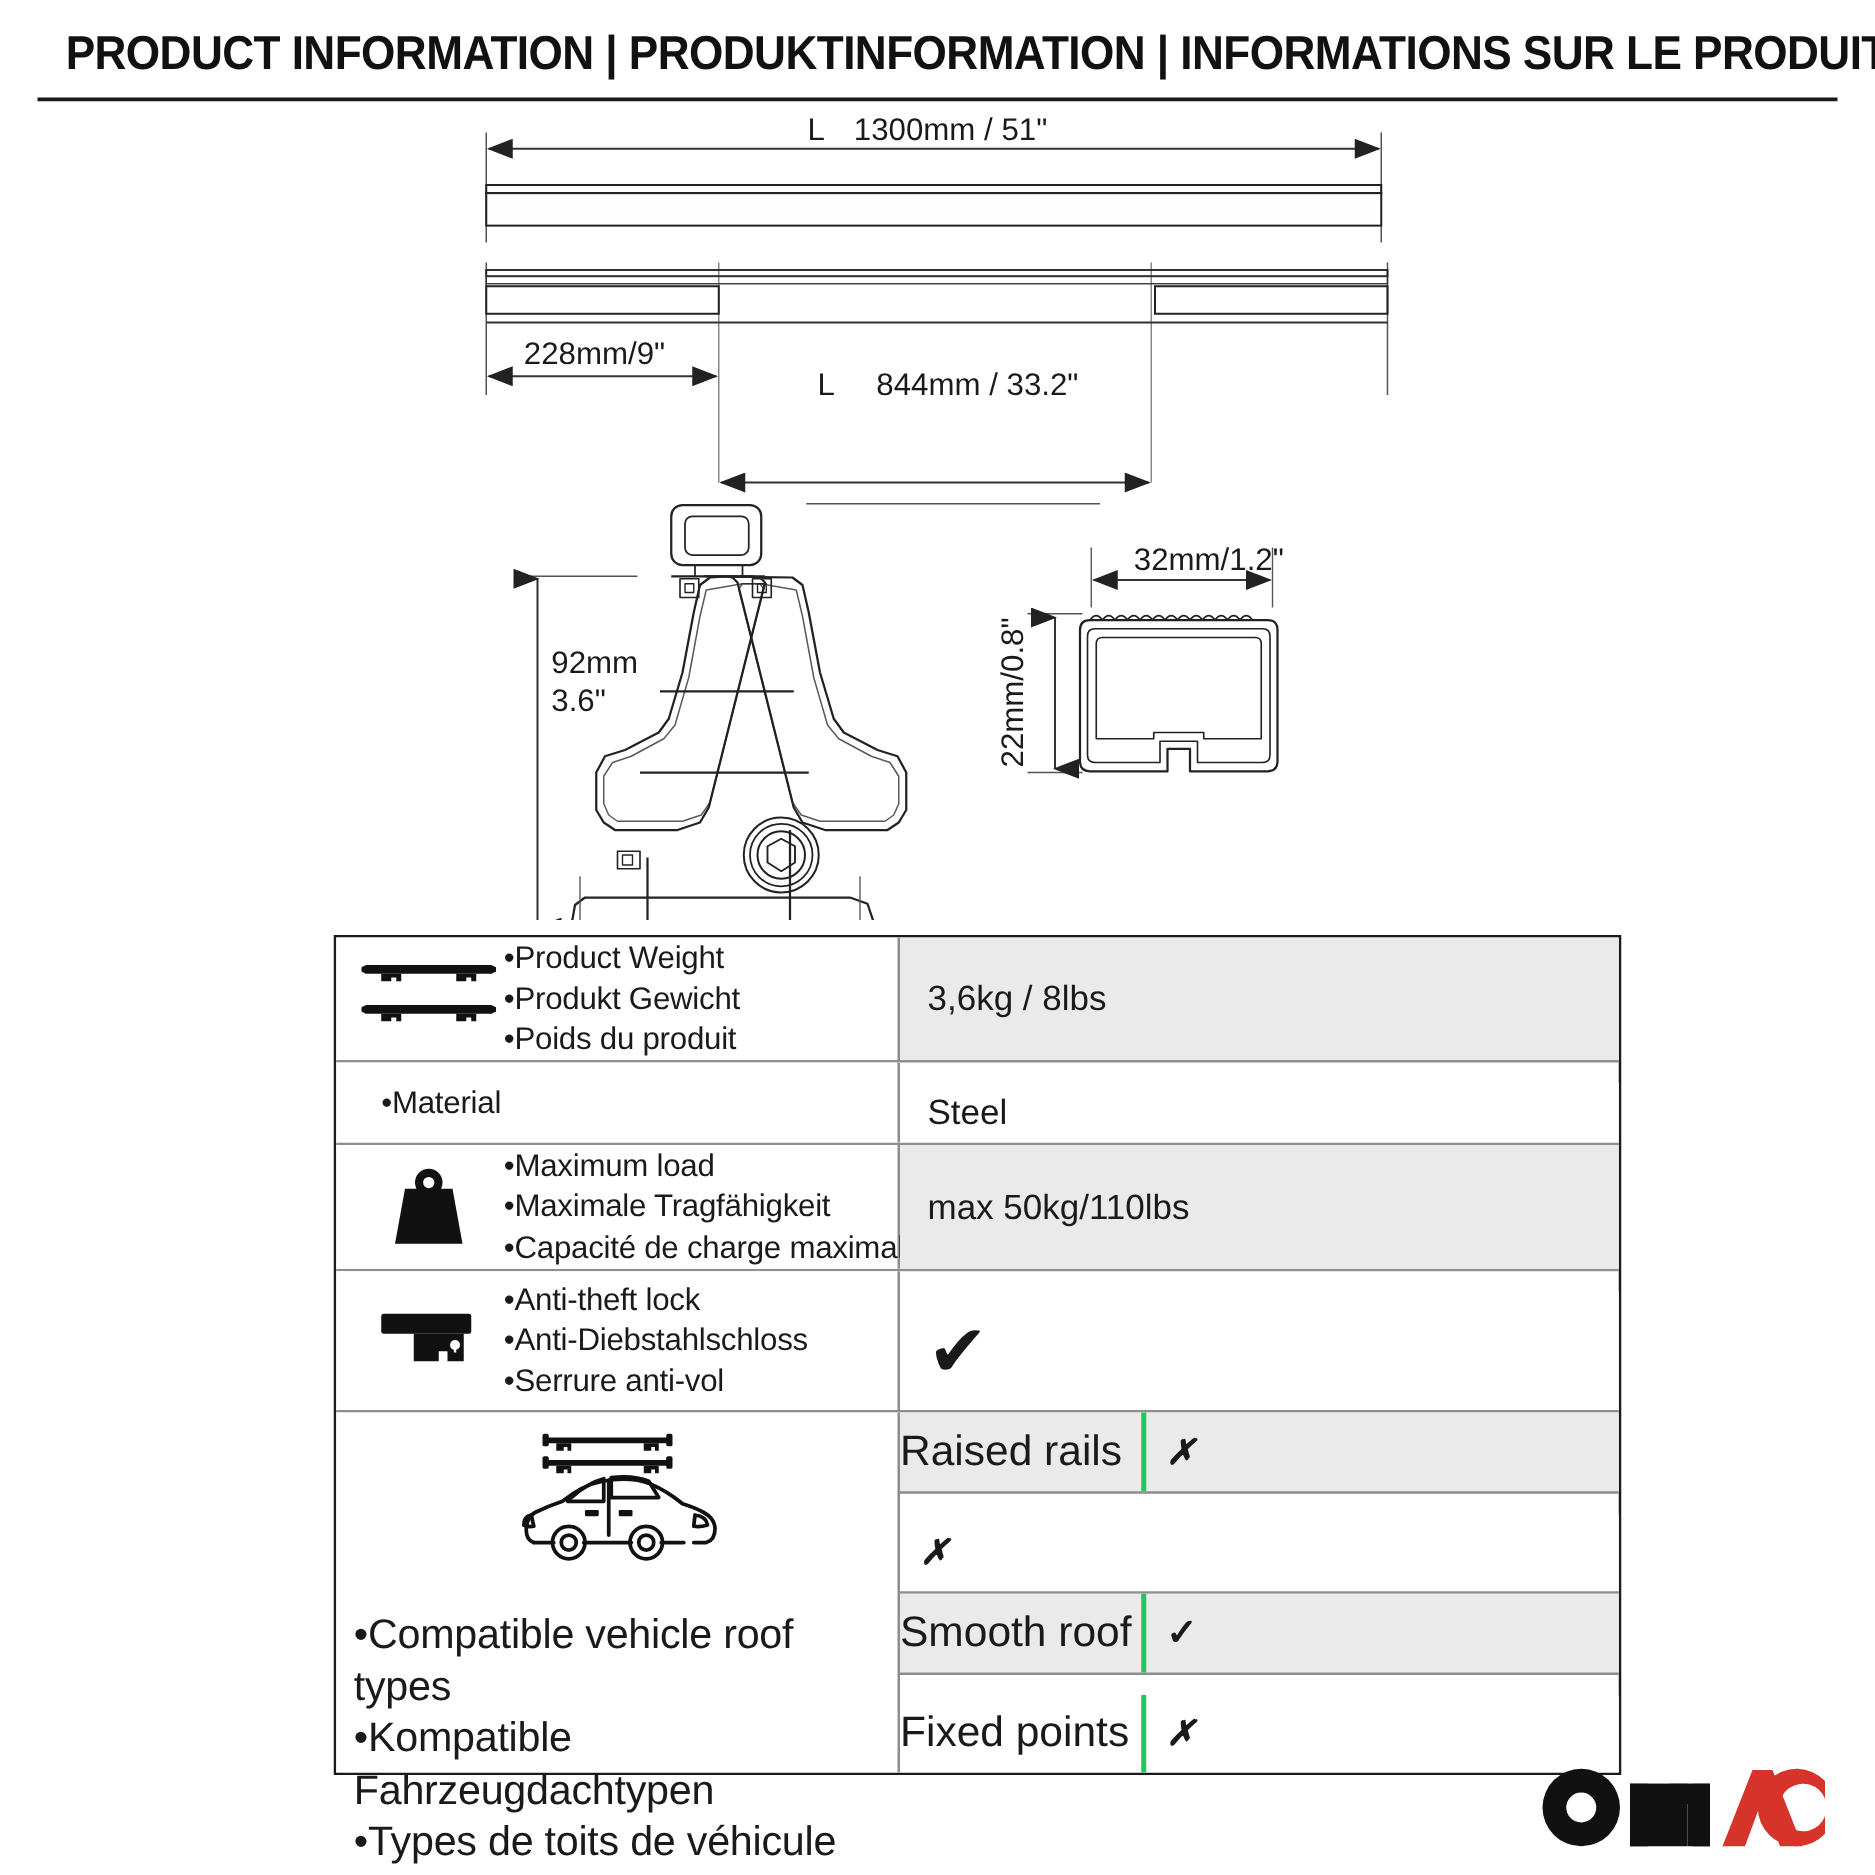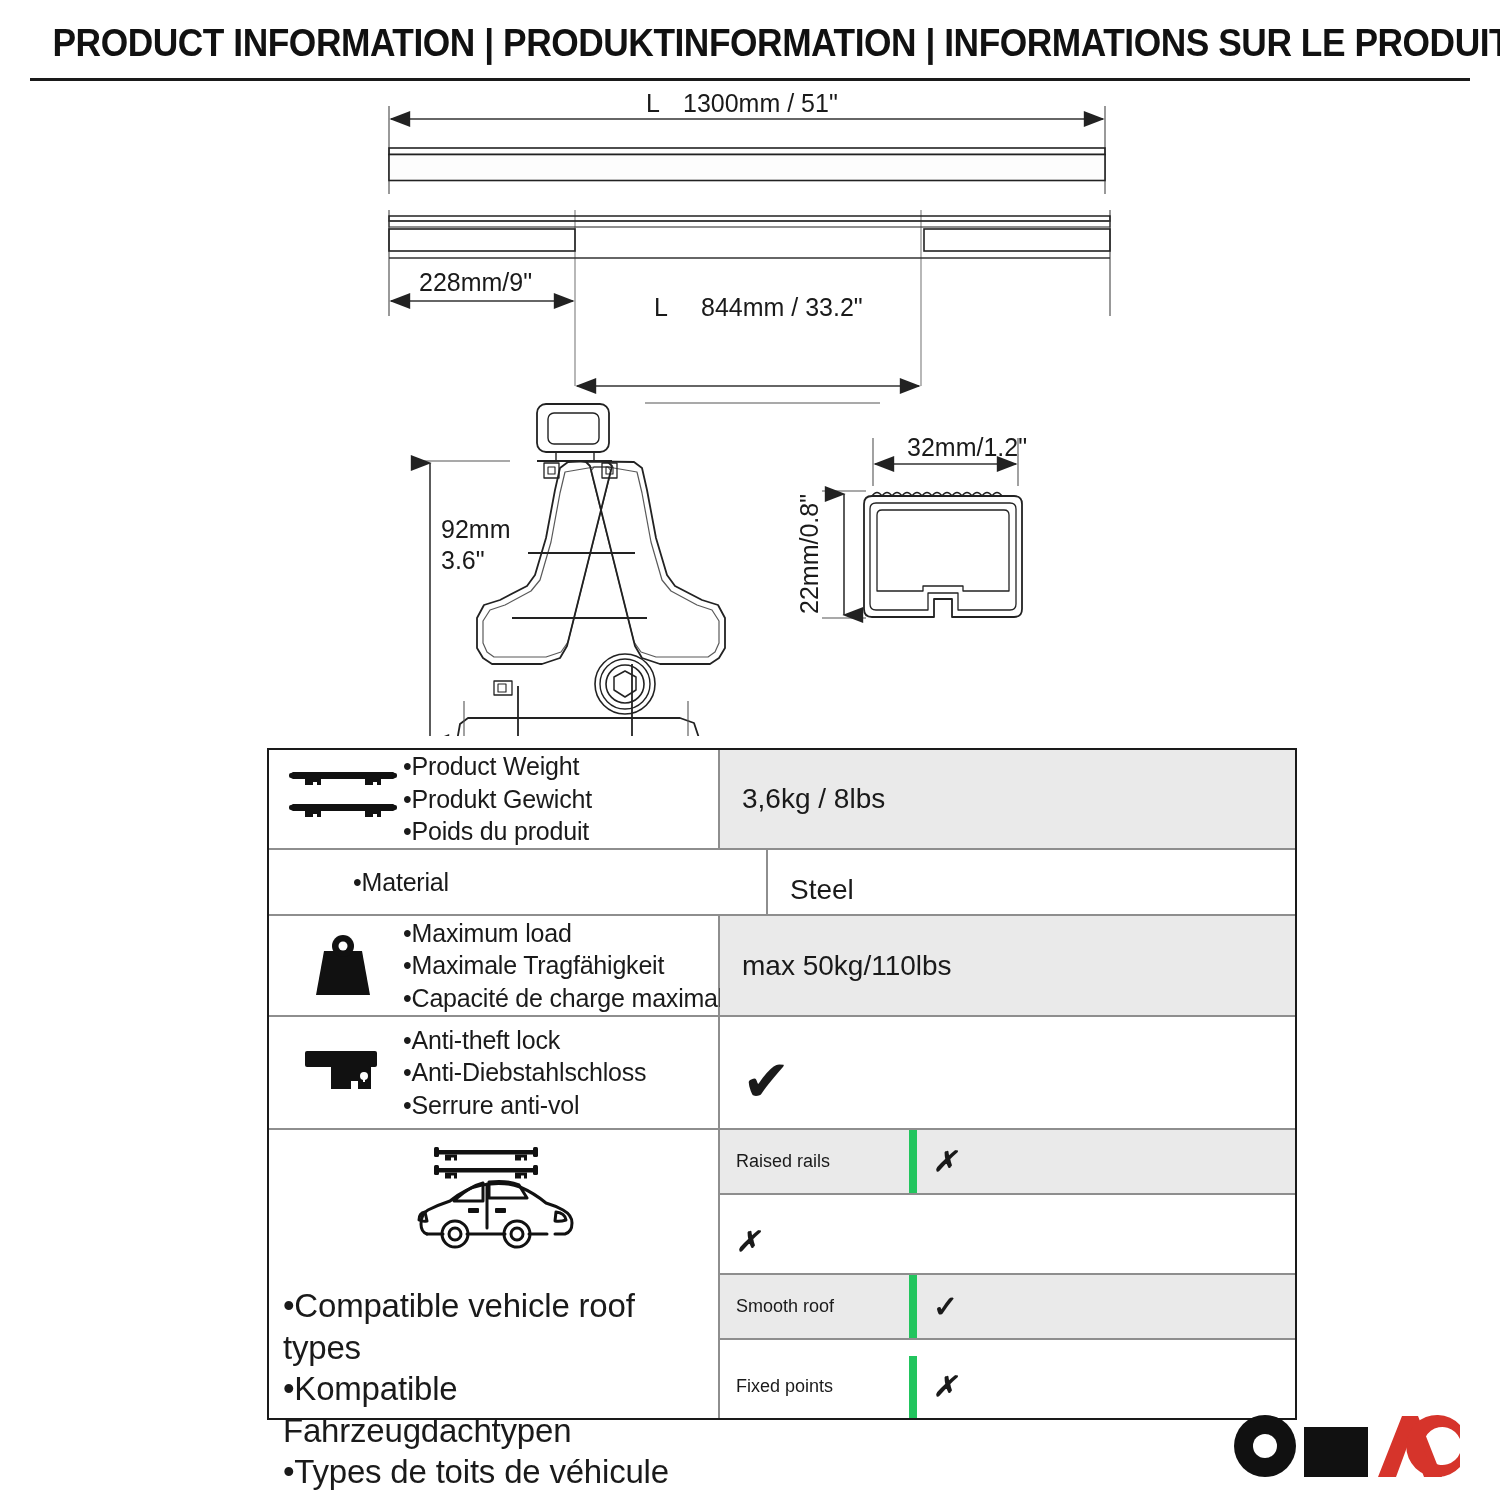--- a/index.html
+++ b/index.html
@@ -105,21 +105,21 @@
   .plain   { background: #ffffff; margin-top: 16px; }
 
   
   .h-weight   { height: 100px; }
   .h-material { height: 66px; }
   .h-load     { height: 101px; }
   .h-lock     { height: 113px; }
   .h-roof     { height: 288px; }
 
   
-  .spec-left.no-icon { padding-left: 36px; margin-left: 48px; }
+  .spec-left.no-icon { padding-left: 36px; }
 
   
   .roof-left {
     width: 451px;
     flex: 0 0 451px;
     box-sizing: border-box;
     border-right: 2px solid #8e8e8e;
     display: flex;
     flex-direction: column;
     align-items: center;
@@ -145,23 +145,22 @@
     display: flex;
     align-items: center;
     border-bottom: 2px solid #8e8e8e;
     box-sizing: border-box;
   }
   .roof-subrow.last { border-bottom: none; }
   .roof-name {
     width: 197px;
     flex: 0 0 197px;
     box-sizing: border-box;
-    padding-left: 16px;
-    font-size: 18px;
-    border-right: 8px solid #22c55e;
+    font-size: 34px;
+    border-right: 4px solid #22c55e;
     height: 100%;
     display: flex;
     align-items: center;
   }
   .roof-val {
     flex: 1 1 auto;
     padding-left: 16px;
     font-size: 28px;
     font-weight: bold;
     height: 100%;

